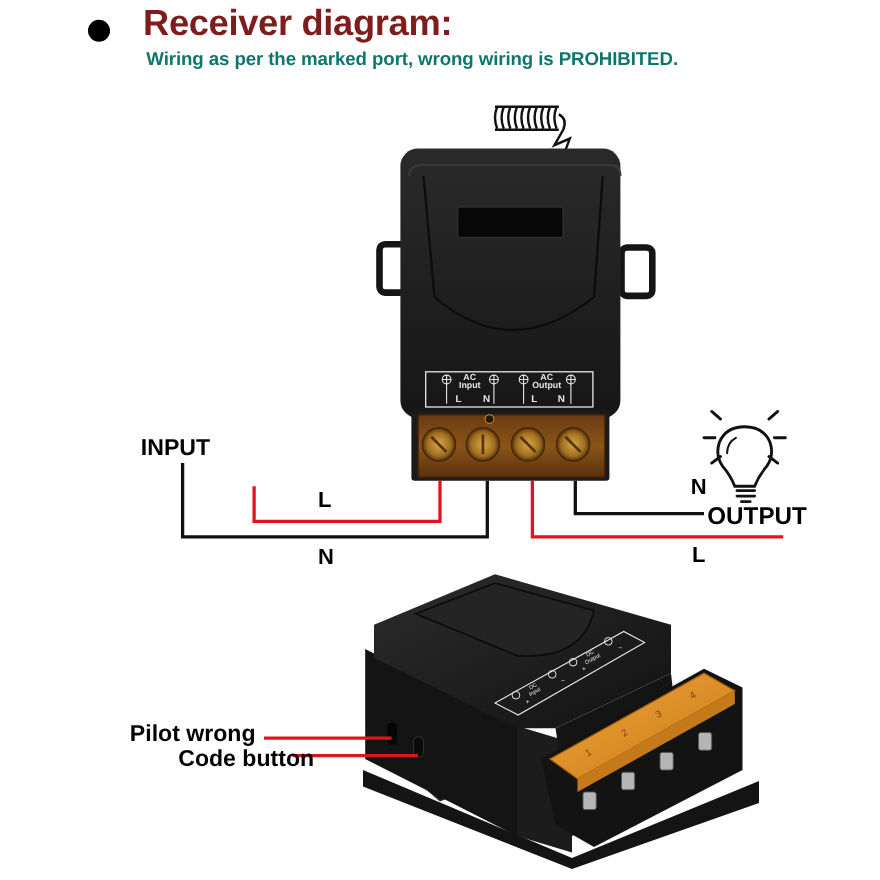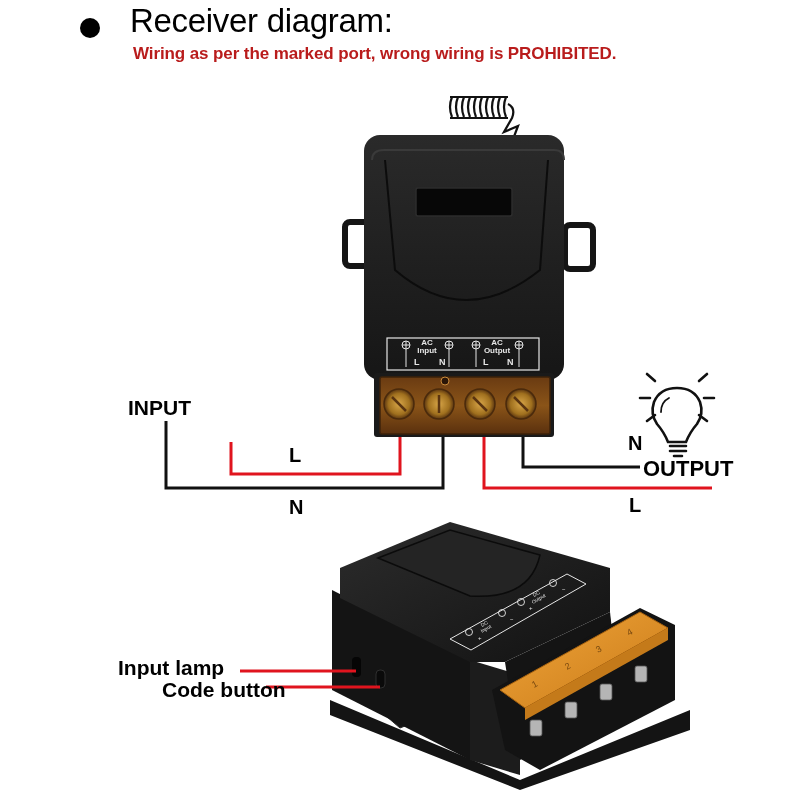--- a/index.html
+++ b/index.html
@@ -1,20 +1,20 @@
 <!DOCTYPE html>
 <html><head>
   <meta charset="utf-8">
   <style>
     html, body { margin: 0; padding: 0; background: #ffffff; }
     body { width: 800px; height: 800px; position: relative; overflow: hidden; font-family: "Liberation Sans", sans-serif; }
     .abs { position: absolute; }
     .title-bullet { left: 80px; top: 18px; width: 20px; height: 20px; border-radius: 50%; background: #000; }
-    .title { left: 130px; top: 2px; font-size: 33px; font-weight: normal; color: #000000; letter-spacing: -0.3px; white-space: nowrap; }
-    .subtitle { left: 133px; top: 44px; font-size: 17px; font-weight: bold; color: #b91c1c; white-space: nowrap; letter-spacing: -0.1px; }
+    .title { left: 130px; top: 2px; font-size: 33px; font-weight: bold; color: #7f1d1d; letter-spacing: -0.3px; white-space: nowrap; }
+    .subtitle { left: 133px; top: 44px; font-size: 17px; font-weight: bold; color: #0f766e; white-space: nowrap; letter-spacing: -0.1px; }
     .lbl { font-weight: bold; color: #000; white-space: nowrap; }
     svg { position: absolute; left: 0; top: 0; }
   </style>
 </head>
 <body>
 
 <div class="abs title-bullet"></div>
 <div class="abs title">Receiver diagram:</div>
 <div class="abs subtitle">Wiring as per the marked port, wrong wiring is PROHIBITED.</div>
 
@@ -172,14 +172,14 @@
     <line x1="266" y1="687" x2="380" y2="687" stroke="#e0141e" stroke-width="3"></line>
   </g>
 </svg>
 
 <div class="abs lbl" style="left:128px; top:396px; font-size:21px;">INPUT</div>
 <div class="abs lbl" style="left:289px; top:444px; font-size:20px;">L</div>
 <div class="abs lbl" style="left:289px; top:496px; font-size:20px;">N</div>
 <div class="abs lbl" style="left:628px; top:432px; font-size:20px;">N</div>
 <div class="abs lbl" style="left:643px; top:456px; font-size:22px;">OUTPUT</div>
 <div class="abs lbl" style="left:629px; top:494px; font-size:20px;">L</div>
-<div class="abs lbl" style="left:118px; top:656px; font-size:21px;">Input lamp</div>
+<div class="abs lbl" style="left:118px; top:656px; font-size:21px;">Pilot wrong</div>
 <div class="abs lbl" style="left:121px; top:678px; font-size:21px;margin-left:41px;">Code button</div>
 
 </body></html>

